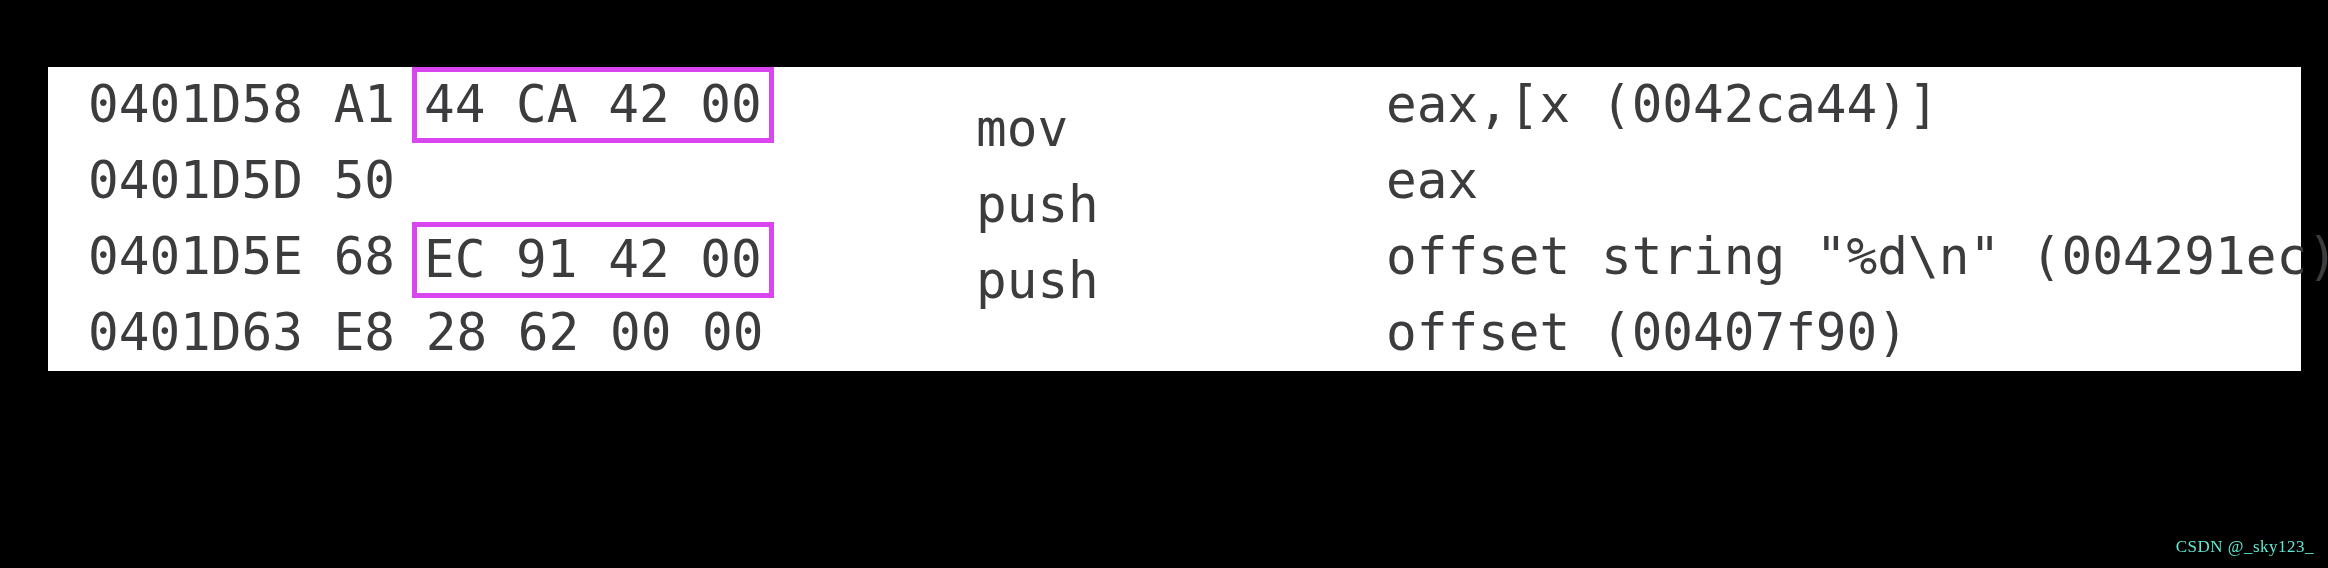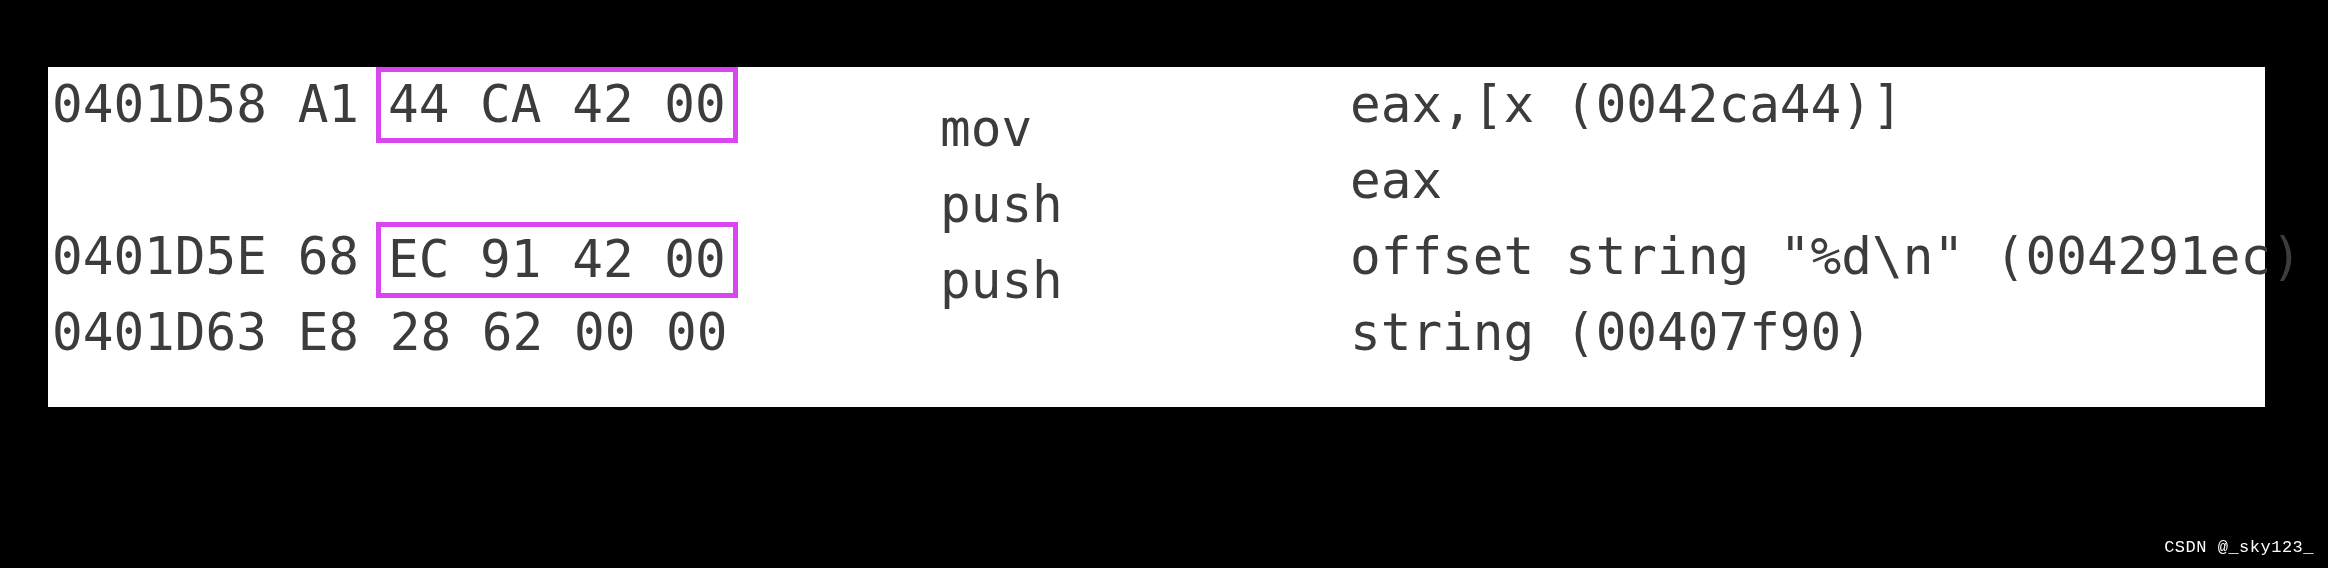--- a/index.html
+++ b/index.html
@@ -15,22 +15,23 @@
     position: relative;
     width: 2328px;
     height: 568px;
     background: #000000;
   }
   .panel {
     position: absolute;
     left: 48px;
     top: 67px;
     width: 2217px;
-    height: 340px;
+    height: 304px;
     background: #ffffff;
+    padding-left: 36px;
   }
   .row {
     position: relative;
     height: 76px;
     line-height: 76px;
     font-size: 51px;
     color: #3c3c3e;
     white-space: pre;
   }
   .col {
@@ -50,54 +51,55 @@
     border: 5px solid #d946ef;
     padding-left: 7px;
     line-height: 66px;
     white-space: pre;
   }
   .hl-low { top: 3px; }
   .watermark {
     position: absolute;
     right: 14px;
     bottom: 11px;
-    font-family: Liberation Mono, monospace;
+    font-family: Liberation Serif, serif;
     font-size: 17px;
-    color: #ffffff;
+    color: #5eead4;
     letter-spacing: 0.5px;
   }
 </style>
 </head>
 <body>
 
 <div class="stage">
 
   <div class="panel">
 
     <div class="row">
       <span class="col addr">0401D58 A1</span>
       <span class="hl">44 CA 42 00</span>
       <span class="col mn">mov</span>
       <span class="col op">eax,[x (0042ca44)]</span>
     </div>
 
     <div class="row">
+      <span class="col addr">0401D5D 50</span>
       <span class="col mn">push</span>
       <span class="col op">eax</span>
     </div>
 
     <div class="row">
       <span class="col addr">0401D5E 68</span>
       <span class="hl hl-low">EC 91 42 00</span>
       <span class="col mn">push</span>
       <span class="col op">offset string "%d\n" (004291ec)</span>
     </div>
 
     <div class="row">
       <span class="col addr">0401D63 E8 28 62 00 00</span>
-      <span class="col op">string (00407f90)</span>
+      <span class="col op">offset (00407f90)</span>
     </div>
 
   </div>
 
   <div class="watermark">CSDN @_sky123_</div>
 
 </div>
 
 </body></html>

